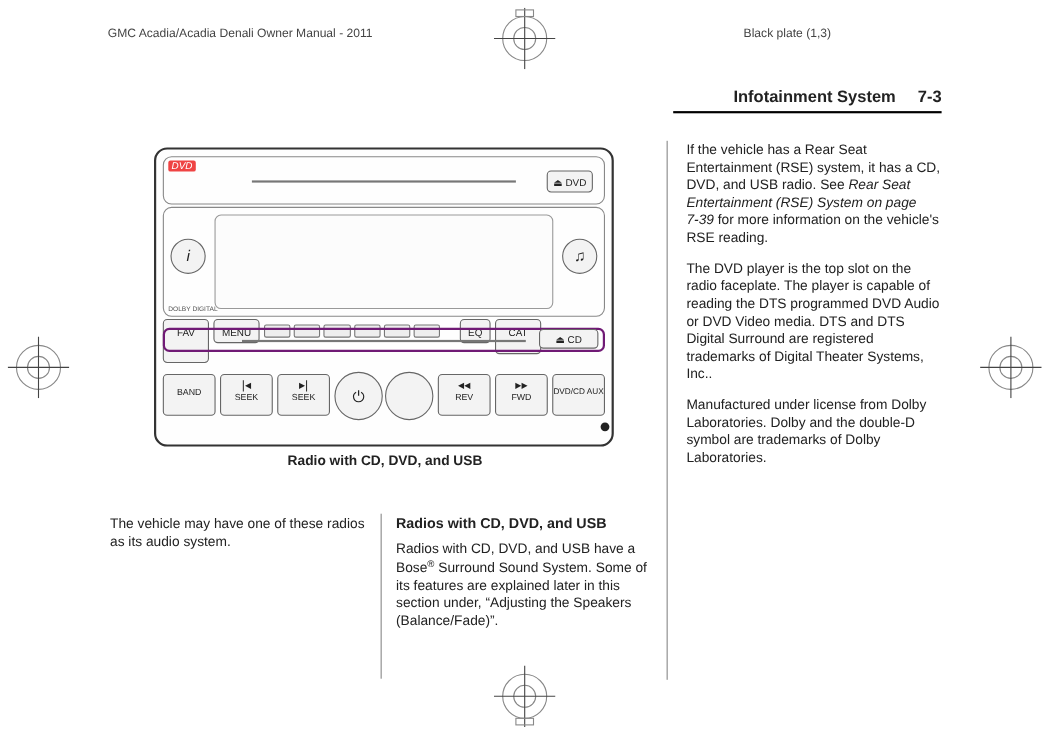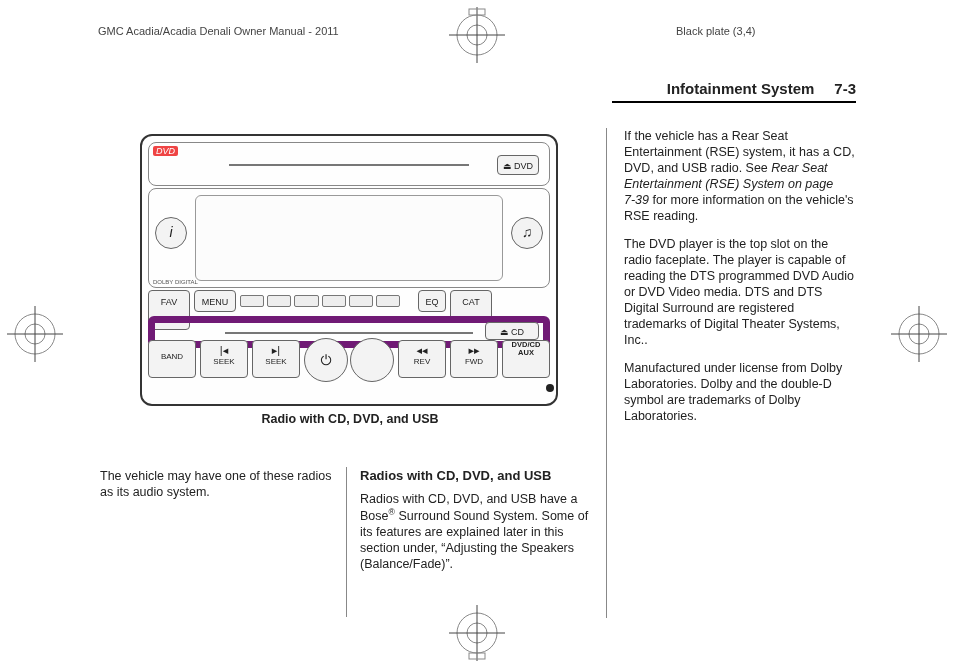--- a/index.html
+++ b/index.html
@@ -172,39 +172,39 @@
     border:1px solid #666; border-radius:4px; background:#f3f3f3;
     font-size:9px; text-align:center; display:inline-block; box-sizing:border-box;
   }
   .row1 .btn-fav  { position:absolute; left:0;   width:42px; height:40px; line-height:22px;}
   .row1 .btn-menu { position:absolute; left:46px;width:42px; height:22px; line-height:22px;}
   .row1 .softkeys { position:absolute; left:92px; right:150px; top:0; height:22px; display:flex; gap:3px;}
   .row1 .softkeys .sk { flex:1; height:10px; margin-top:5px; border:1px solid #777; background:#eee; border-radius:2px;}
   .row1 .btn-eq   { position:absolute; right:104px; width:28px; height:22px; line-height:22px;}
   .row1 .btn-cat  { position:absolute; right:58px;  width:42px; height:32px; line-height:22px;}
   .cdslot {
-    position:absolute; top:180px; left:6px; right:6px; height:18px;
-    border:7px solid #701a75; border-radius:6px;
+    position:absolute; top:162px; left:6px; right:6px; height:18px;
+    border:2px solid #701a75; border-radius:6px;
   }
   .cdslot .line { position:absolute; left:70px; right:70px; top:50%; height:2px; background:#777;}
   .cdslot .eject-cd2 {
     position:absolute; right:4px; top:-1px;
     width:54px; height:18px; border:1px solid #666; border-radius:4px;
     background:#f3f3f3; font-size:9px; text-align:center; line-height:18px;
   }
   .row2 {
     position:absolute; top:204px; left:6px; right:6px; height:50px;
   }
   .row2 .lbtn { position:absolute; width:48px; height:38px; border:1px solid #666; border-radius:4px; background:#f3f3f3; font-size:8px; text-align:center; padding-top:3px; box-sizing:border-box;}
   .row2 .band   { left:0; line-height:32px; padding-top:0;}
   .row2 .seekl  { left:52px; }
   .row2 .seekr  { left:104px;}
   .row2 .rev    { right:104px;}
   .row2 .fwd    { right:52px;}
-  .row2 .dvdcd  { right:0; font-size:7.5px; line-height:1.1; padding-top:0;font-weight:bold;}
+  .row2 .dvdcd  { right:0; font-size:7.5px; line-height:1.1; padding-top:11px;}
   .row2 .sym { font-size:11px; display:block;}
   .row2 .knob-l {
     position:absolute; left:156px; width:42px; height:42px; border:1px solid #666; border-radius:50%; background:#f3f3f3; top:-2px;
     text-align:center; line-height:42px; font-size:14px;
   }
   .row2 .knob-r {
     position:absolute; right:156px; width:42px; height:42px; border:1px solid #666; border-radius:50%; background:#f3f3f3; top:-2px;
   }
   .row2 .dot { position:absolute; right:-4px; bottom:-2px; width:8px; height:8px; border-radius:50%; background:#222;}
 
@@ -215,21 +215,21 @@
   em { font-style: italic;}
   sup { font-size:0.7em; vertical-align: super;}
 </style>
 </head>
 <body>
 
 <div class="page">
 
   <div class="header-bar">
     <span class="header-left">GMC Acadia/Acadia Denali Owner Manual - 2011</span>
-    <span class="header-right">Black plate (3,4)</span>
+    <span class="header-right">Black plate (1,3)</span>
   </div>
 
   <div class="reg-top">
     <svg class="reg-svg" viewBox="0 0 56 56">
         <circle cx="28" cy="28" r="20"></circle>
         <circle class="inner" cx="28" cy="28" r="10"></circle>
         <line class="cross" x1="28" y1="0" x2="28" y2="56"></line>
         <line class="cross" x1="0" y1="28" x2="56" y2="28"></line>
         <rect class="rect" x="20" y="2" width="16" height="6"></rect>
       </svg>

